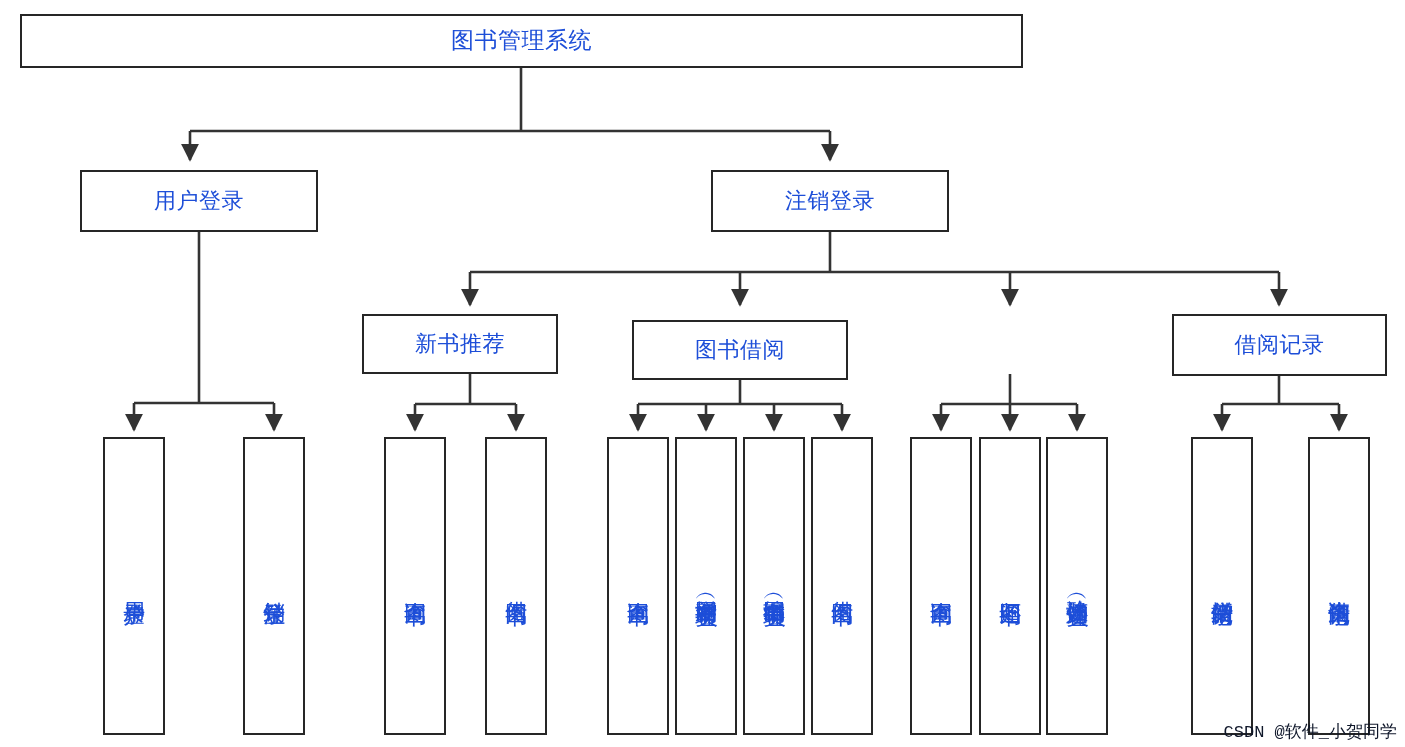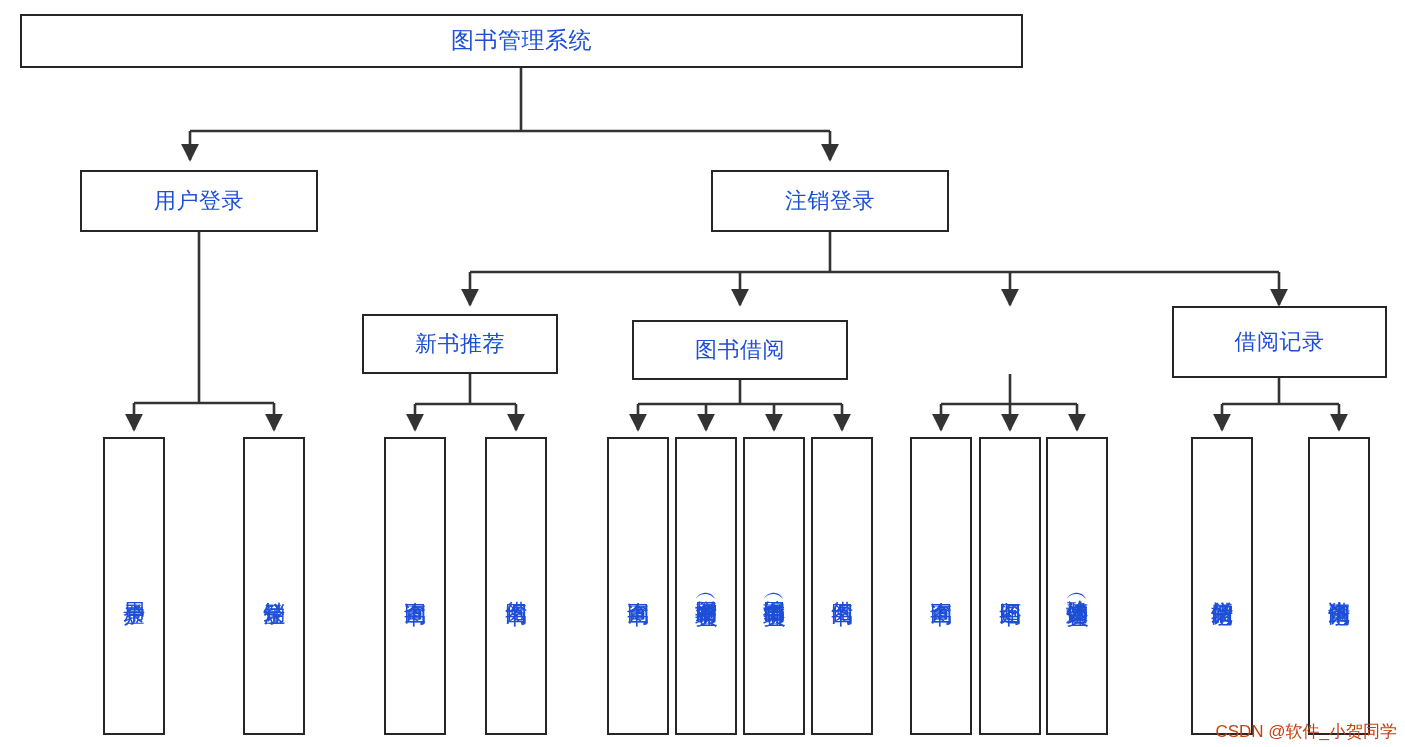--- a/index.html
+++ b/index.html
@@ -58,22 +58,22 @@
     white-space: nowrap;
   }
   .node-root {
     font-size: 23px;
   }
   #watermark {
     position: absolute;
     right: 8px;
     bottom: 4px;
     font-size: 17px;
-    color: #c2410c;
-    font-family: Liberation Sans, sans-serif;
+    color: #0f172a;
+    font-family: Liberation Mono, monospace;
     white-space: nowrap;
     pointer-events: none;
   }
 </style>
 </head>
 <body>
 
 <div id="diagram-root">
 
   <svg id="diagram-svg" viewBox="0 0 1405 747" xmlns="http://www.w3.org/2000/svg">
@@ -136,21 +136,21 @@
   <div class="node node-h" style="left:711px; top:170px; width:238px; height:62px;">
     <span>注销登录</span>
   </div>
 
   <div class="node node-h" style="left:362px; top:314px; width:196px; height:60px;">
     <span>新书推荐</span>
   </div>
   <div class="node node-h" style="left:632px; top:314px; width:216px; height:60px;margin-top:6px;">
     <span>图书借阅</span>
   </div>
-  <div class="node node-h" style="left:1172px; top:306px; width:215px; height:72px;">
+  <div class="node node-h" style="left:1172px; top:314px; width:215px; height:62px;">
     <span>借阅记录</span>
   </div>
 
   <div class="node node-v" style="left:103px; top:437px; width:62px; height:298px;">
     <span class="vtext">用户登录</span>
   </div>
   <div class="node node-v" style="left:243px; top:437px; width:62px; height:298px;">
     <span class="vtext">注销登录</span>
   </div>
 

